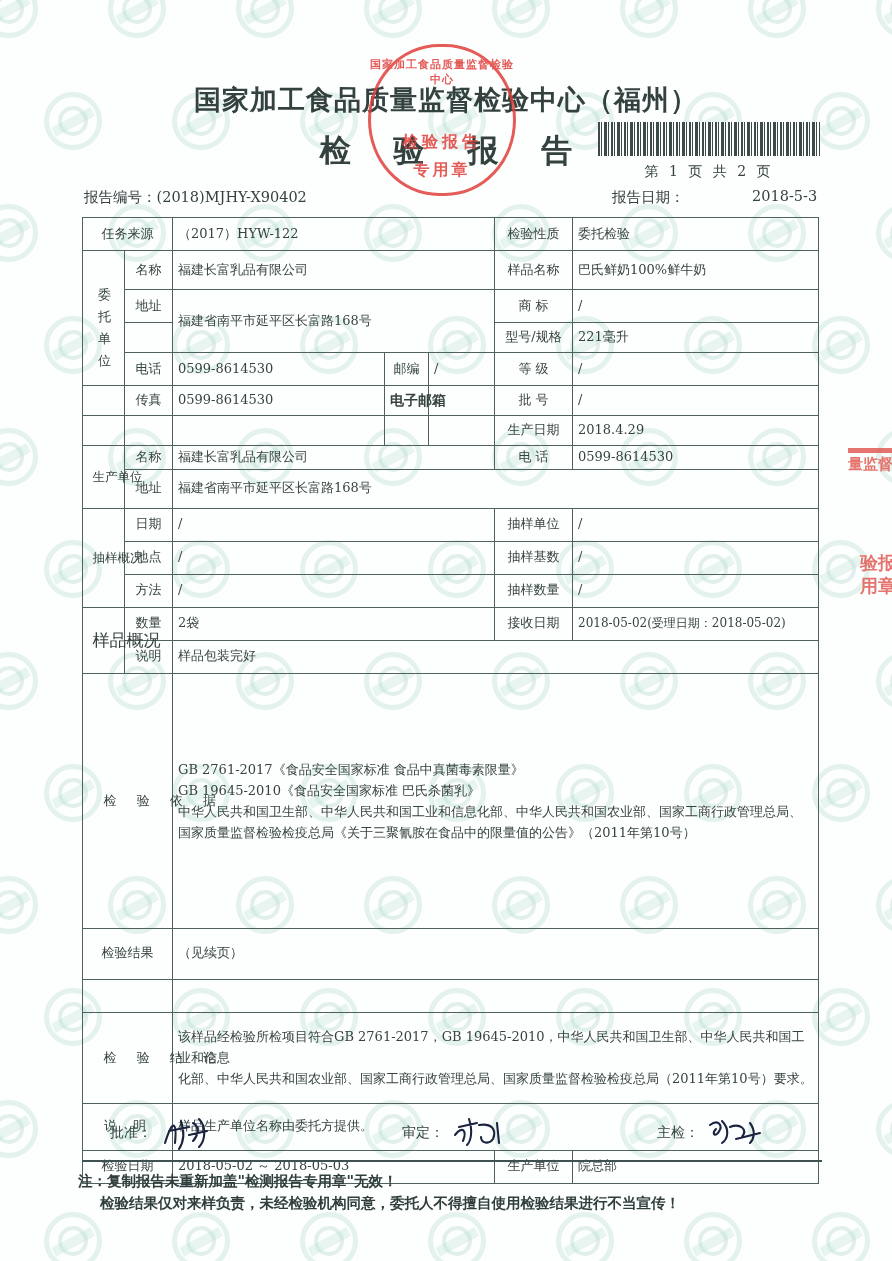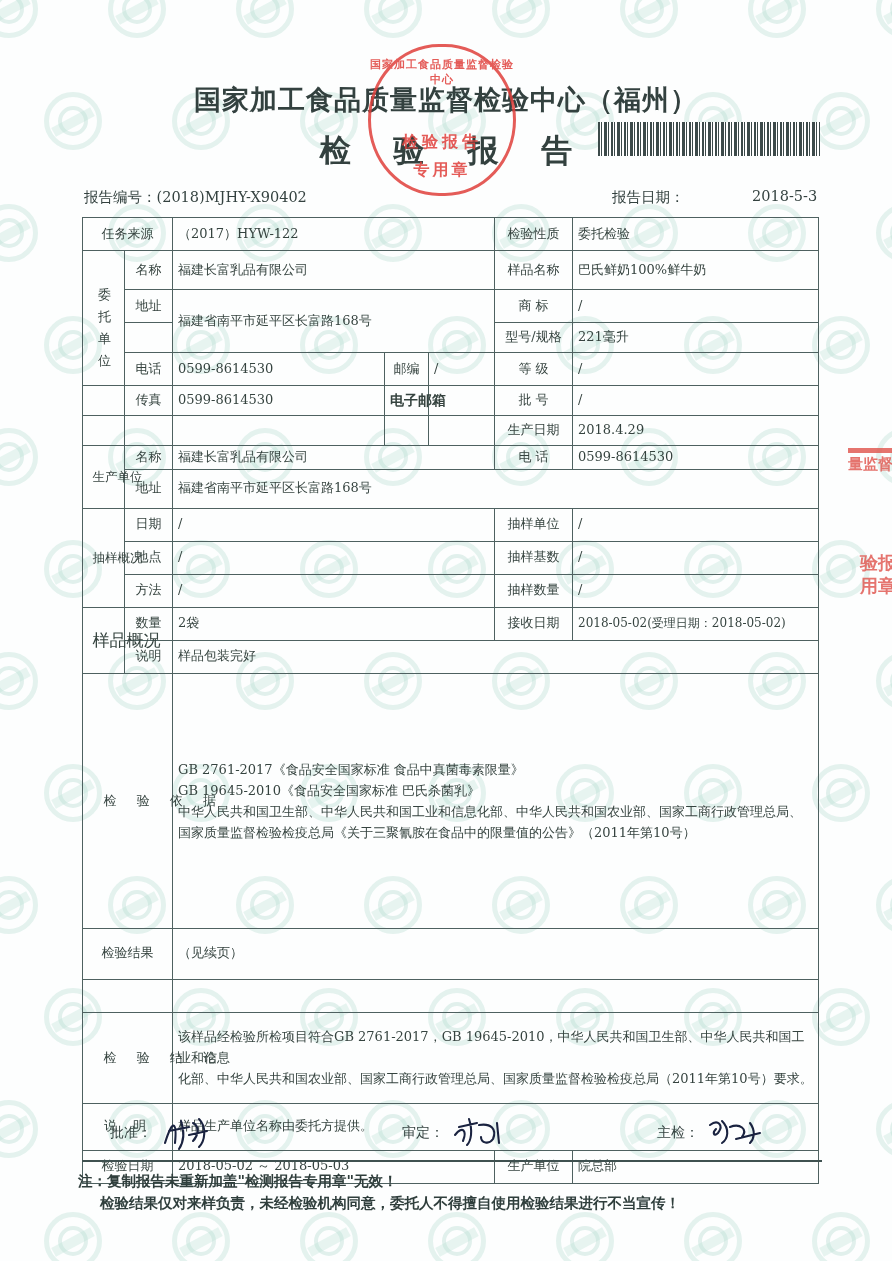--- a/index.html
+++ b/index.html
@@ -357,20 +357,21 @@
       <div class="wm" style="left: 812px; top: 1212px;"></div>
     </div>
 
   <div id="content">
 
     <div class="title-main">国家加工食品质量监督检验中心（福州）</div>
     <div class="title-sub">检 验 报 告</div>
 
     <div class="barcode-wrap">
       <div class="barcode"></div>
+      <div class="page-num">第 1 页 共 2 页</div>
     </div>
 
     <div class="idrow">
       <span class="rno"><span>报告编号：</span><span>(2018)MJHY-X90402</span></span>
       <span class="rdlabel">报告日期：</span>
       <span class="rdval">2018-5-3</span>
     </div>
 
     <table class="rep">
       <colgroup>

